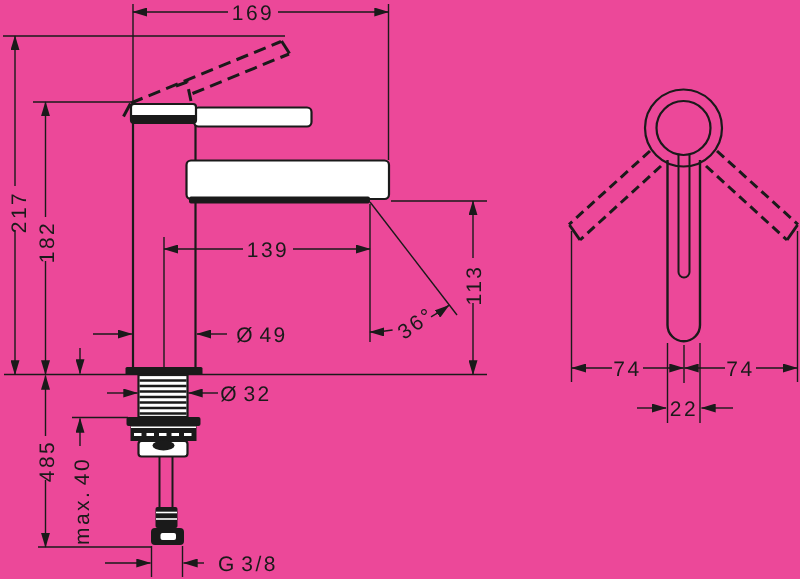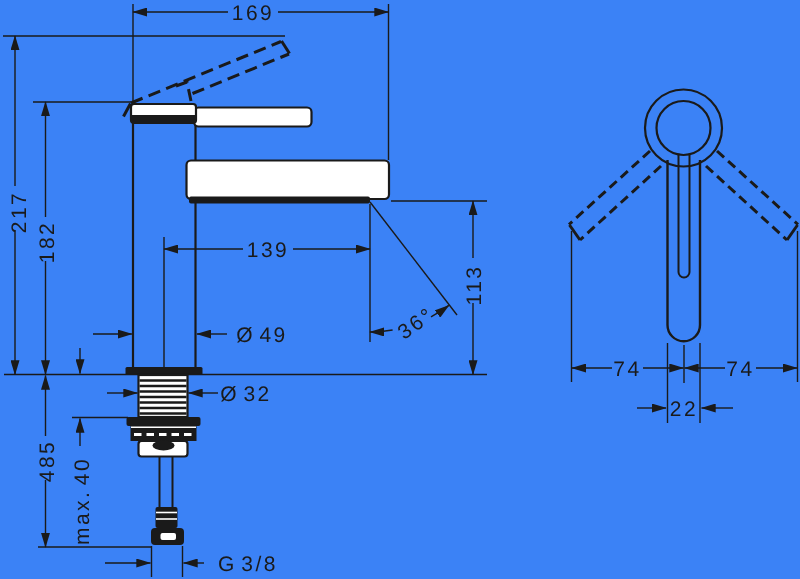--- a/index.html
+++ b/index.html
@@ -1,16 +1,16 @@
 <!DOCTYPE html>
 <html><head>
 <meta charset="utf-8">
 <style>
   html,body{margin:0;padding:0;background:#fff;}
-  .page{width:800px;height:579px;background:#3b82f6;position:relative;}
+  .page{width:800px;height:579px;background:#ec4899;position:relative;}
   svg text{font-family:"Liberation Sans",sans-serif;font-size:21px;letter-spacing:2.5px;word-spacing:-4px;fill:#1a1a1a;text-rendering:geometricPrecision;}
   .outline{stroke:#1a1a1a;stroke-width:2.2;fill:none;}
   .outlineW{stroke:#1a1a1a;stroke-width:2.2;fill:#fff;}
   .thin{stroke:#1a1a1a;stroke-width:1.4;fill:none;}
   .dim{stroke:#1a1a1a;stroke-width:1.4;fill:none;}
   .dash{stroke:#1a1a1a;stroke-width:3;fill:none;stroke-dasharray:12.5 6.5;}
   .dasharm{stroke:#1a1a1a;stroke-width:3;fill:none;stroke-dasharray:9.5 5.5;}
   .dashsolid{stroke:#1a1a1a;stroke-width:3;fill:none;}
   .blk{fill:#1a1a1a;stroke:none;}
 </style>

